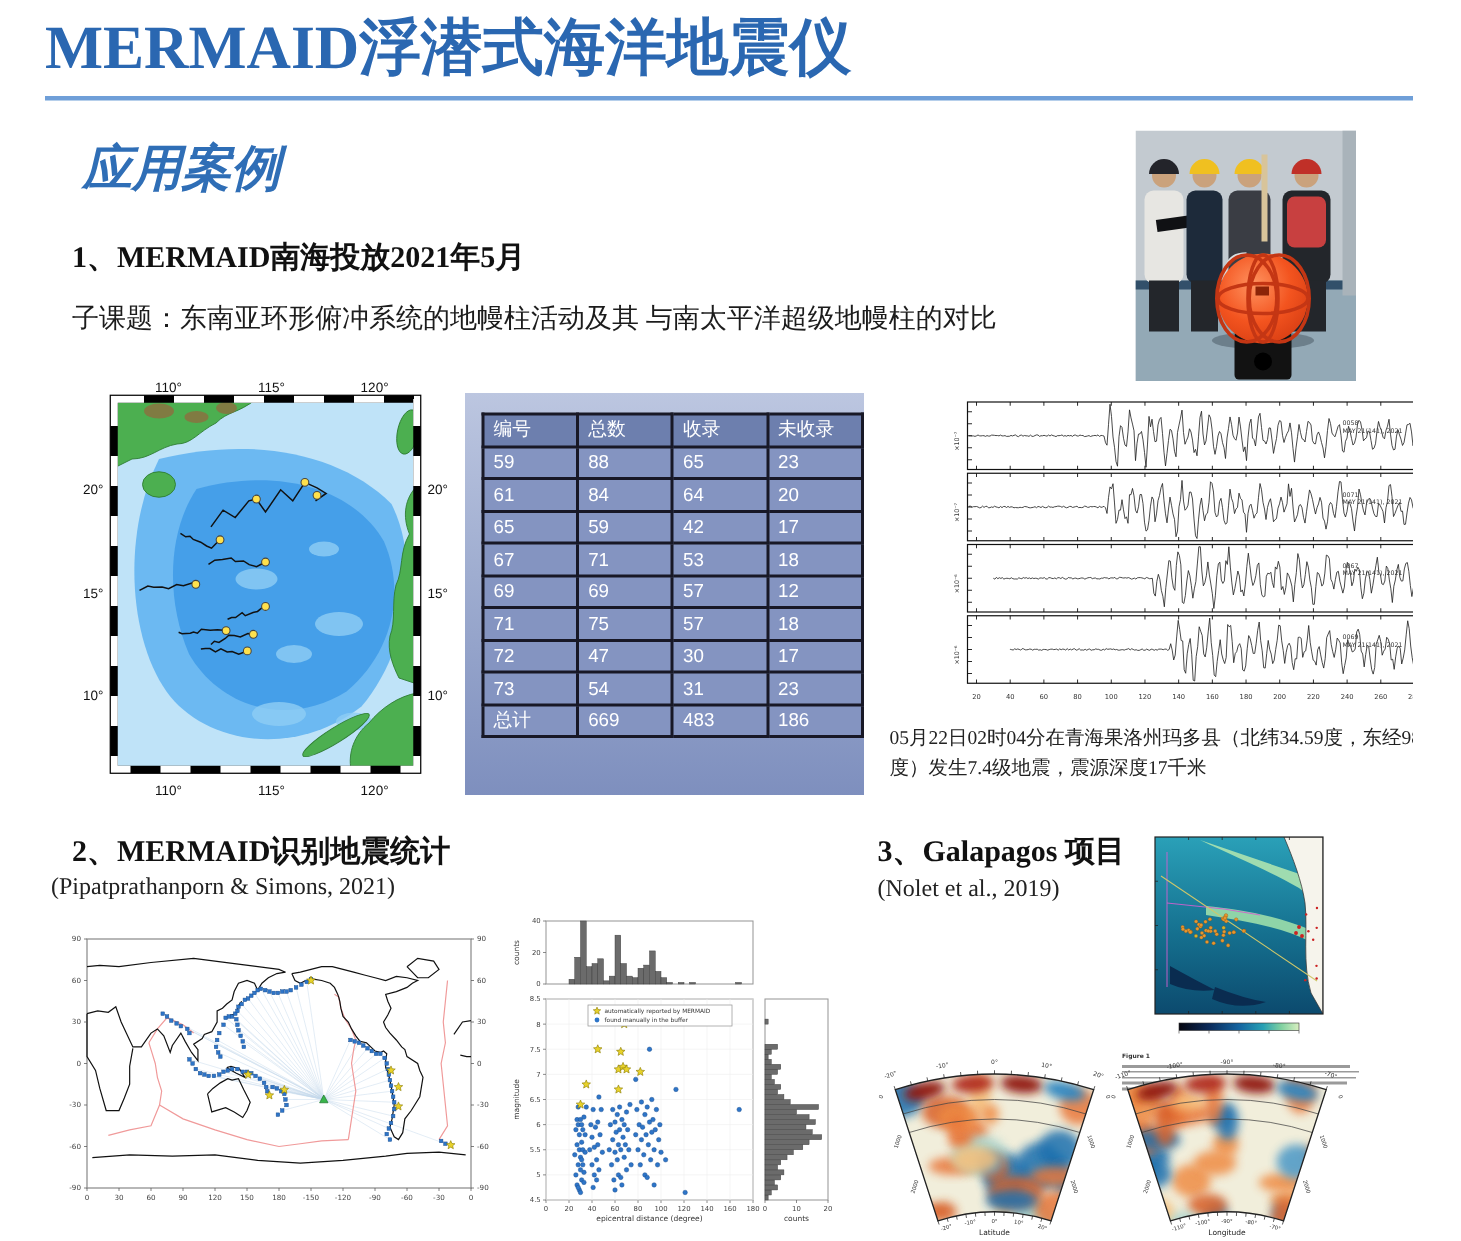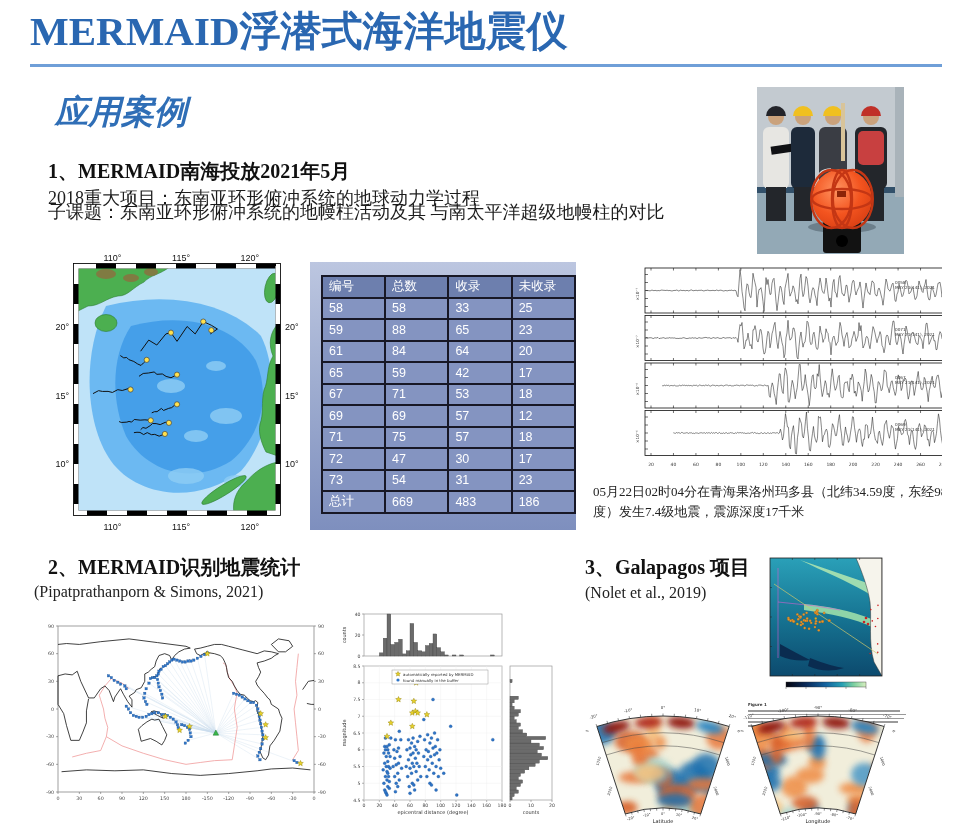--- a/index.html
+++ b/index.html
@@ -86,21 +86,20 @@
         <circle cx="85" cy="112" r="30" fill="url(#orb)"></circle>
         <ellipse cx="85" cy="112" rx="20" ry="29" fill="none" stroke="#c43614" stroke-width="2.4" transform="translate(-10.799999999999999 0)"></ellipse>
         <ellipse cx="85" cy="112" rx="10" ry="29" fill="none" stroke="#c43614" stroke-width="2.4" transform="translate(0 0)"></ellipse>
         <ellipse cx="85" cy="112" rx="20" ry="29" fill="none" stroke="#c43614" stroke-width="2.4" transform="translate(10.799999999999999 0)"></ellipse>
         <ellipse cx="85" cy="112" rx="30" ry="10" fill="none" stroke="#c43614" stroke-width="2.4"></ellipse>
         <rect x="80" y="104" width="9" height="6" fill="#8c2408"></rect>
       </svg>
   </div>
 
   <div id="sec1-head" class="abs h-sec">1、MERMAID南海投放2021年5月</div>
-  <div id="sec1-line1" class="abs body-line">2018重大项目：东南亚环形俯冲系统的地球动力学过程</div>
   <div id="sec1-line2" class="abs body-line">子课题：东南亚环形俯冲系统的地幔柱活动及其 与南太平洋超级地幔柱的对比</div>
 
   <div id="sea-map" class="abs">
     <svg id="sea-map-svg" width="250" height="287" viewBox="0 0 250 287">
         <g transform="translate(24 16)">
           <g clip-path="url(#seaclip)">
             <rect x="0" y="0" width="202" height="247" fill="#bfe3f8"></rect>
             <path d="M30 40 C90 25 150 35 185 70 C205 110 195 170 165 205 C120 240 60 230 35 195 C10 160 5 90 30 40 Z" fill="#6cb9f2"></path>
             <path d="M55 60 C110 45 160 60 180 95 C195 130 185 170 155 195 C115 220 70 205 50 170 C35 135 35 90 55 60 Z" fill="#459fe9"></path>
             <ellipse cx="150" cy="150" rx="16" ry="8" fill="#8ecdf4" opacity="0.8"></ellipse>
@@ -162,26 +161,20 @@
   </div>
 
   <div id="table-panel" class="abs">
     <table id="data-table">
         <tbody>
           <tr class="hdr">
             <td>编号</td>
             <td>总数</td>
             <td>收录</td>
             <td>未收录</td>
-          </tr>
-          <tr>
-            <td>58</td>
-            <td>58</td>
-            <td>33</td>
-            <td>25</td>
           </tr>
           <tr>
             <td>59</td>
             <td>88</td>
             <td>65</td>
             <td>23</td>
           </tr>
           <tr>
             <td>61</td>
             <td>84</td>

